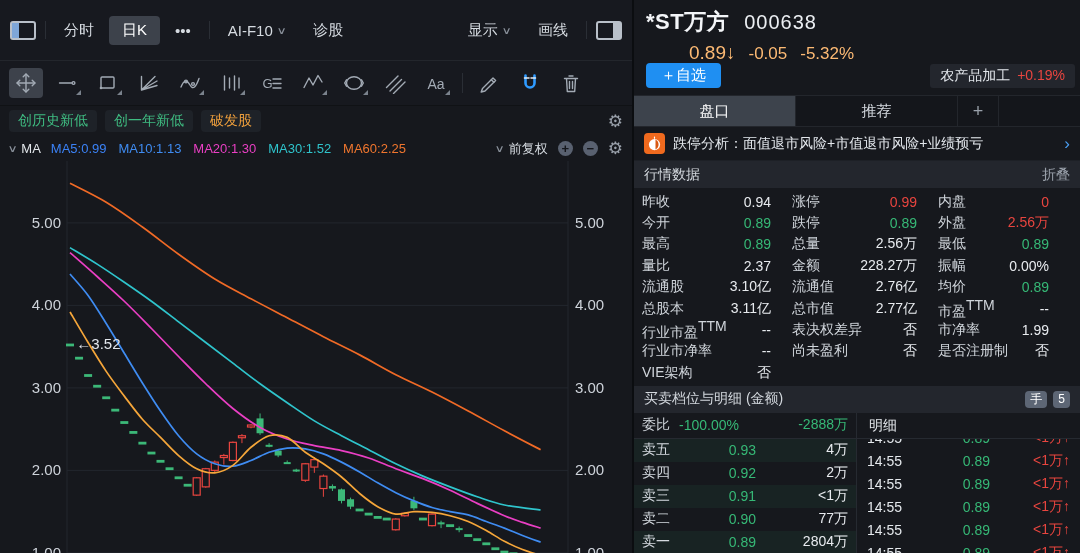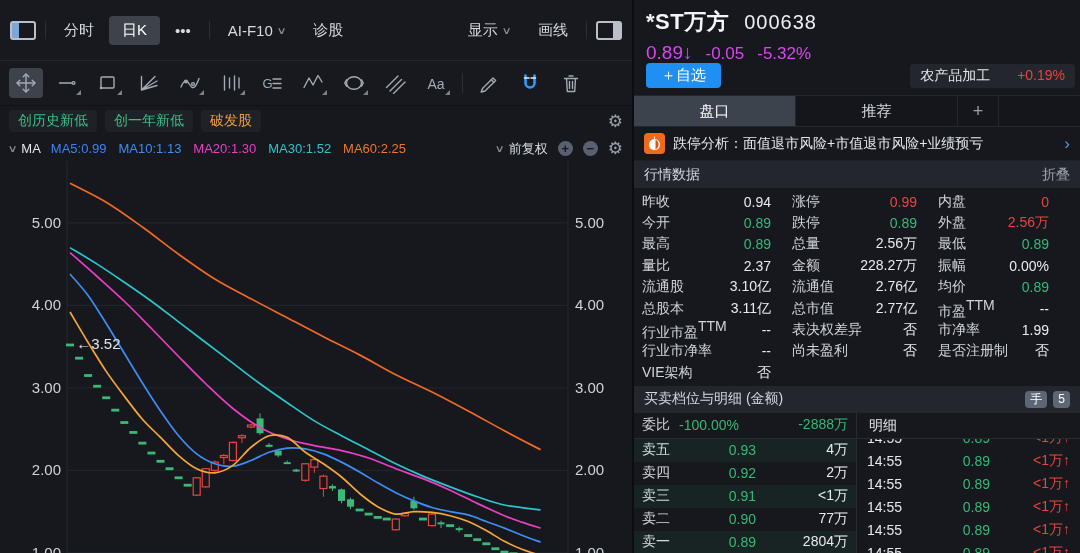--- a/index.html
+++ b/index.html
@@ -44,25 +44,25 @@
 
   
   .chart-wrap{position:relative;flex:1;}
   .chart-wrap svg{position:absolute;left:0;top:0;}
   svg text{font-family:"Liberation Sans","DejaVu Sans",sans-serif;}
 
   
   .stock-header{height:95px;position:relative;padding:7px 12px 0;box-sizing:border-box;}
   .s-name{font-size:22px;font-weight:700;color:#f3f5f8;letter-spacing:.5px;}
   .s-code{font-size:20px;font-weight:400;margin-left:15px;color:#eceff3;letter-spacing:1px;}
-  .s-price-row{margin-top:5px;font-size:17px;color:#d946ef;display:flex;gap:13px;align-items:baseline;}
+  .s-price-row{margin-top:5px;font-size:17px;color:#fdba74;display:flex;gap:13px;align-items:baseline;margin-left:43px;}
   .s-price{font-size:19px;}
   .watch-btn{position:absolute;left:12px;top:63px;background:#1f8ff2;color:#fff;font-size:15px;padding:3px 15px;border-radius:4px;}
   .sector-chip{position:absolute;right:5px;top:64px;background:#23262d;padding:3px 10px;border-radius:3px;font-size:14px;color:#e2e6eb;display:flex;gap:7px;}
-  .sector-chip .pct{color:#e8453f;margin-left:20px;}
+  .sector-chip .pct{color:#e8453f;}
 
   
   .panel-tabs{height:30px;display:flex;background:#14161b;border-top:1px solid #23262c;border-bottom:1px solid #23262c;align-items:stretch;}
   .ptab{width:161px;display:flex;align-items:center;justify-content:center;font-size:15px;color:#d2d7dd;border-right:1px solid #23262c;}
   .ptab.active{background:#3d434c;color:#fff;}
   .ptab-add{width:40px;display:flex;align-items:center;justify-content:center;color:#9aa1ab;font-size:18px;border-right:1px solid #23262c;}
 
   
   .analysis{height:33px;display:flex;align-items:center;padding:0 10px;gap:8px;font-size:14px;color:#e4e8ed;border-bottom:1px solid #1d2026;}
   .ana-text{white-space:nowrap;overflow:hidden;}

